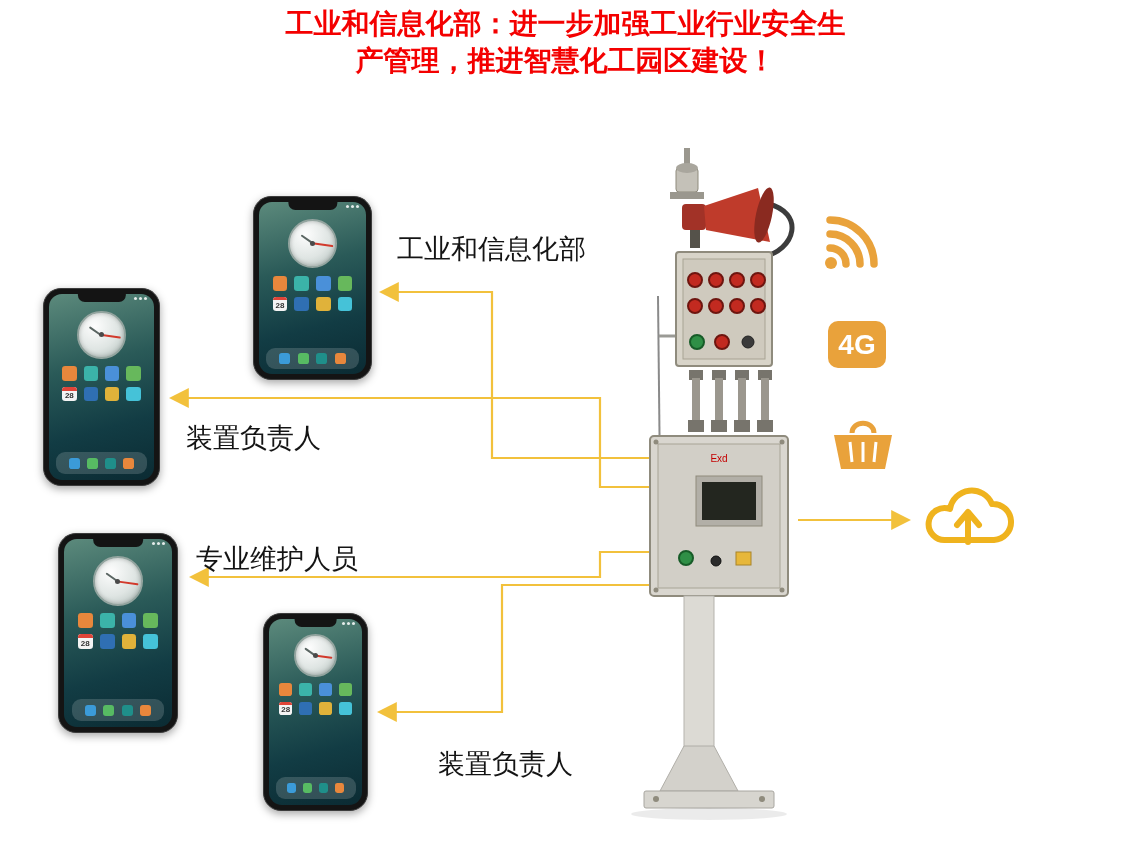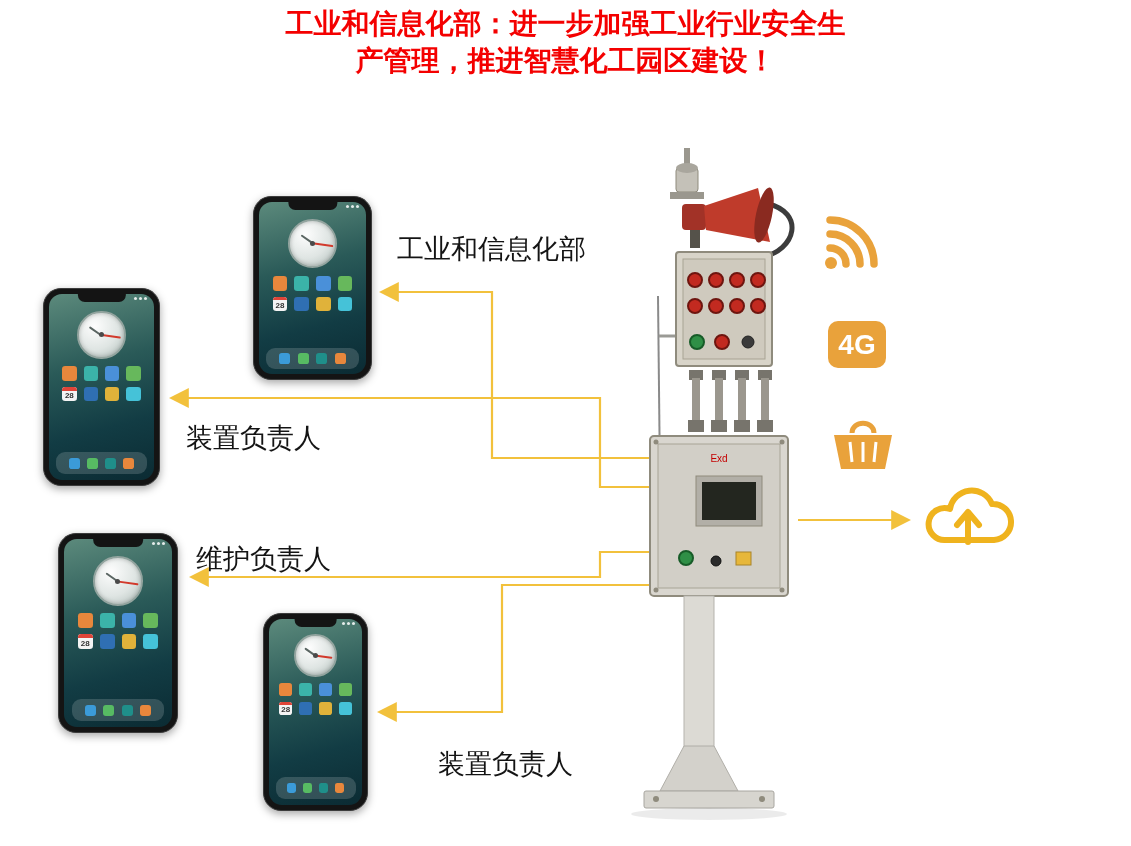--- a/index.html
+++ b/index.html
@@ -218,21 +218,21 @@
           <div class="app" style="background: rgb(59, 155, 216);"></div>
           <div class="app" style="background: rgb(87, 187, 99);"></div>
           <div class="app" style="background: rgb(31, 143, 138);"></div>
           <div class="app" style="background: rgb(232, 135, 60);"></div>
         </div>
       </div>
   </div>
 
   <div class="rlabel rlabel1">工业和信息化部</div>
   <div class="rlabel rlabel2">装置负责人</div>
-  <div class="rlabel rlabel3">维护负责人</div>
+  <div class="rlabel rlabel3">专业维护人员</div>
   <div class="rlabel rlabel4">装置负责人</div>
 
   <svg class="device" width="222" height="690" viewBox="0 0 222 690">
     <g>
       <line x1="60" y1="150" x2="62" y2="335" stroke="#8a8a8a" stroke-width="2"></line>
       <line x1="61" y1="190" x2="80" y2="190" stroke="#9a9a95" stroke-width="3"></line>
     </g>
     <g>
       <rect x="86" y="2" width="6" height="22" fill="#9a978e"></rect>
       <rect x="78" y="22" width="22" height="24" rx="3" fill="#c4c1b8" stroke="#8f8b7d"></rect>

